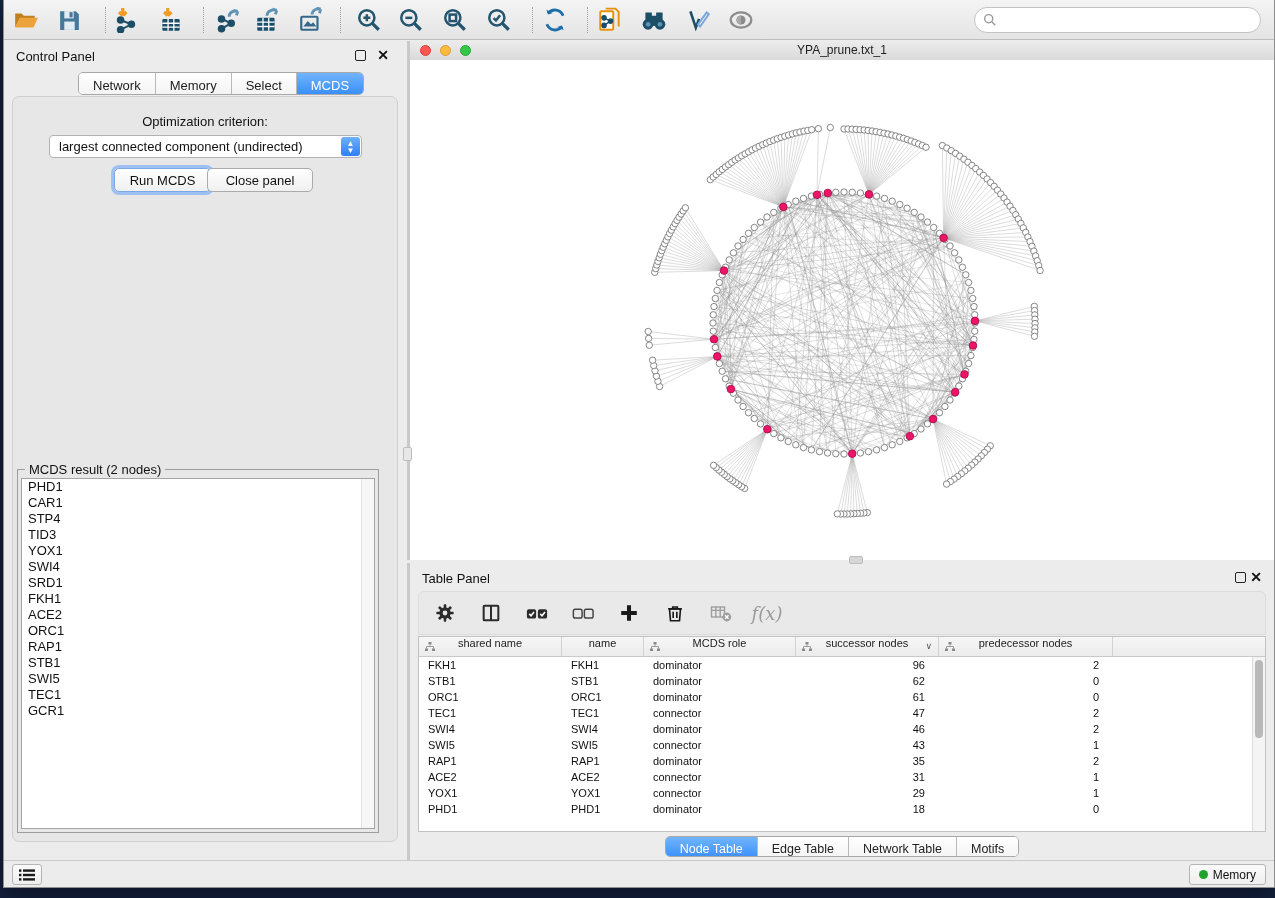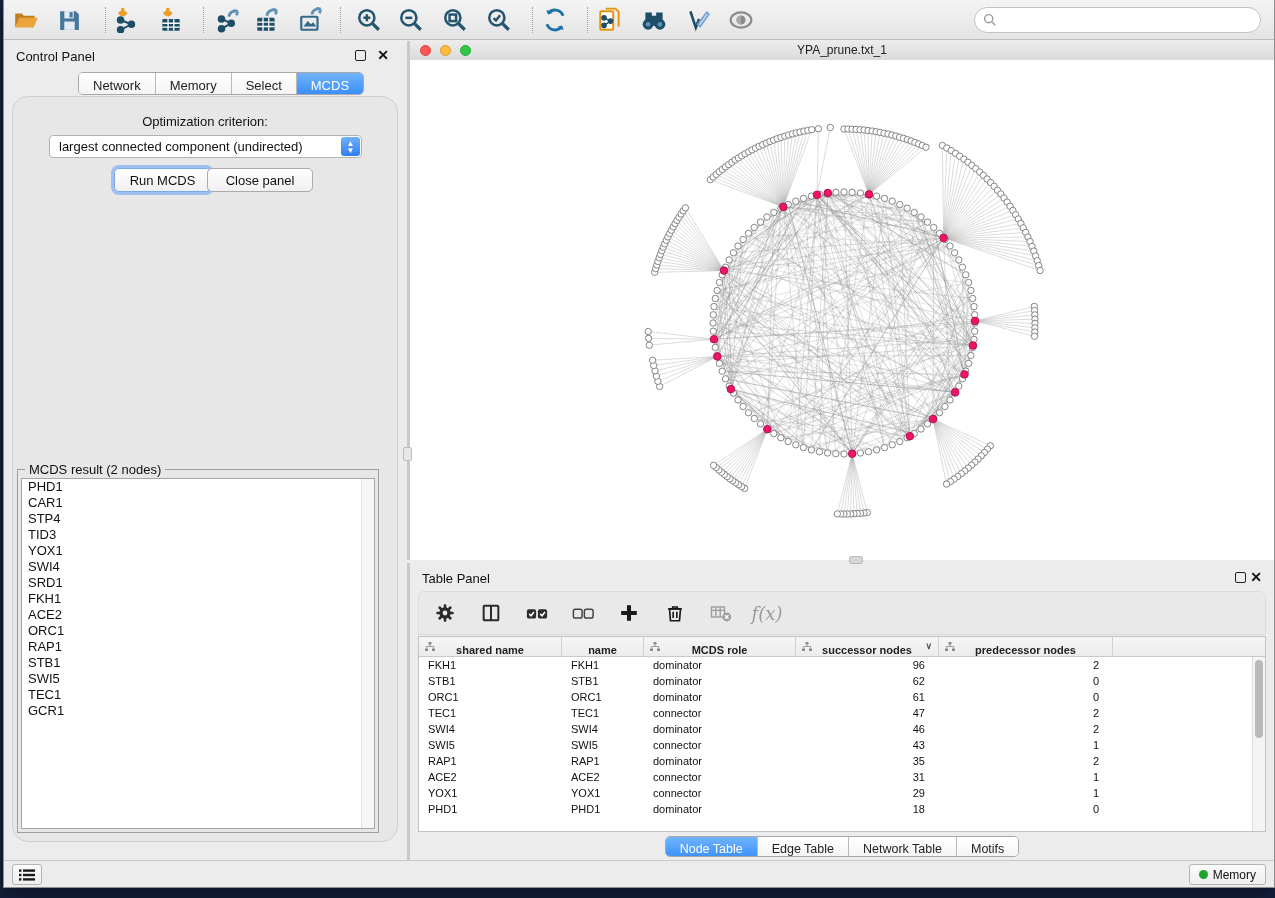--- a/index.html
+++ b/index.html
@@ -24,21 +24,21 @@
   .panel-title { position:absolute; left:12px; top:8px; font-size:13px; color:#111; }
   .float-ic { position:absolute; top:9px; width:11px; height:11px; border:1.5px solid #222; border-radius:2px; }
   .close-ic { position:absolute; top:6px; font-size:14px; font-weight:bold; color:#111; line-height:16px; }
   .seg { position:absolute; display:flex; height:23px; border:1px solid #a8a8a8; border-radius:5px;
     background:#fff; overflow:hidden; font-size:13px; }
   .seg .sitem { display:flex; align-items:center; justify-content:center; padding:12px 14px;
     border-right:1px solid #b9b9b9; color:#222; background:linear-gradient(#ffffff,#f2f2f2); }
   .seg .sitem:last-child { border-right:none; }
   .seg .sitem.active { background:linear-gradient(#71b4fc,#328af9); color:#fff; }
   .cp-content { position:absolute; left:8px; right:8px; top:55px; bottom:18px;
-    background:#e7e7e7; border:1px solid #cfcfcf; border-radius:16px; }
+    background:#e7e7e7; border:1px solid #cfcfcf; border-radius:7px; }
   .opt-label { position:absolute; left:0; right:0; top:17px; text-align:center; font-size:13px; color:#111; }
   .dropdown { position:absolute; left:36px; top:38px; width:313px; height:23px; background:#fff;
     border:1px solid #b2b2b2; border-radius:4px; display:flex; align-items:center;
     font-size:13px; color:#111; padding-left:9px; }
   .dd-stepper { position:absolute; right:1px; top:1px; bottom:1px; width:19px; border-radius:3px;
     background:linear-gradient(#6fb1fb,#2e7ef7); color:#fff; display:flex; flex-direction:column;
     align-items:center; justify-content:center; font-size:8px; line-height:7px; }
   .btn { position:absolute; height:24px; background:linear-gradient(#ffffff,#f0f0f0);
     border:1px solid #ababab; border-radius:5px; font-size:13px; color:#111;
     display:flex; align-items:center; justify-content:center; }
@@ -68,22 +68,22 @@
     border-left:3px solid #c9c9c9; background:#ececec; }
   .tp-toolbar { position:absolute; left:8px; top:28px; right:8px; height:44px;
     background:#e9e9e9; border:1px solid #dcdcdc; border-radius:6px 6px 0 0; display:flex;
     align-items:center; padding-left:14px; gap:22px; }
   .tp-ic { width:24px; height:24px; display:flex; align-items:center; justify-content:center; }
   .fx-label { font-family:"DejaVu Serif", serif; font-style:italic; font-size:18px; color:#9a9a9a; }
   .tablebox { position:absolute; left:8px; right:8px; top:73px; bottom:28px; background:#fff;
     border:1px solid #c2c2c2; }
   .thead { display:grid; grid-template-columns:143px 82px 152px 143px 174px 1fr; height:20px;
     background:linear-gradient(#f6f6f6,#ececec); border-bottom:1px solid #c9c9c9; }
-  .th { position:relative; display:flex; align-items:flex-end; justify-content:center;
-    font-size:11px; color:#222; border-right:1px solid #d2d2d2;font-weight:bold; }
+  .th { position:relative; display:flex; align-items:flex-start; justify-content:center;
+    font-size:11px; color:#222; border-right:1px solid #d2d2d2; }
   .th:last-child, .th.filler { border-right:none; }
   .th .treeic { position:absolute; left:5px; top:4px; }
   .th .sortic { position:absolute; right:6px; top:4px; font-size:9px; color:#555; }
   .tbody { position:absolute; left:0; right:13px; top:20px; bottom:0; overflow:hidden; }
   .trow { display:grid; grid-template-columns:143px 82px 152px 143px 174px 1fr; height:16px;
     font-size:11px; color:#111; align-items:center; }
   .trow .c { padding-left:9px; white-space:nowrap; }
   .trow .num { text-align:right; padding-right:14px; }
   .tscroll { position:absolute; right:0; top:20px; bottom:0; width:13px; background:#f4f4f4;
     border-left:1px solid #ddd; }

